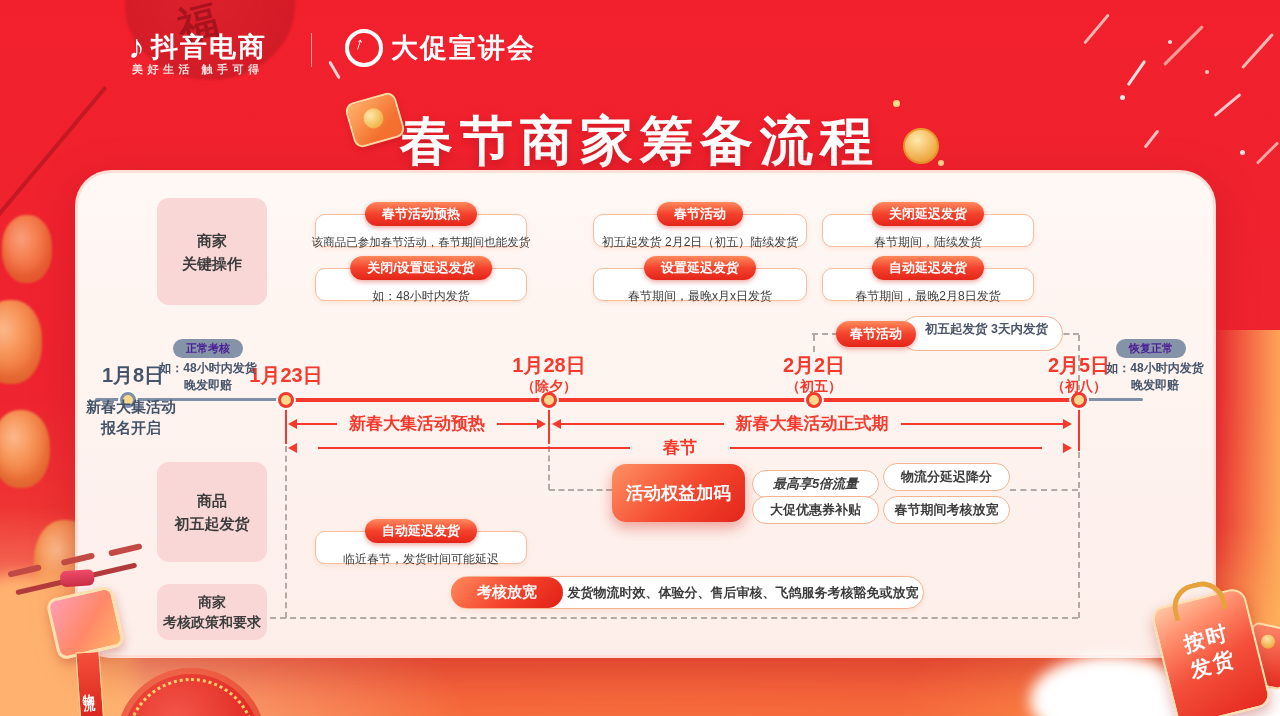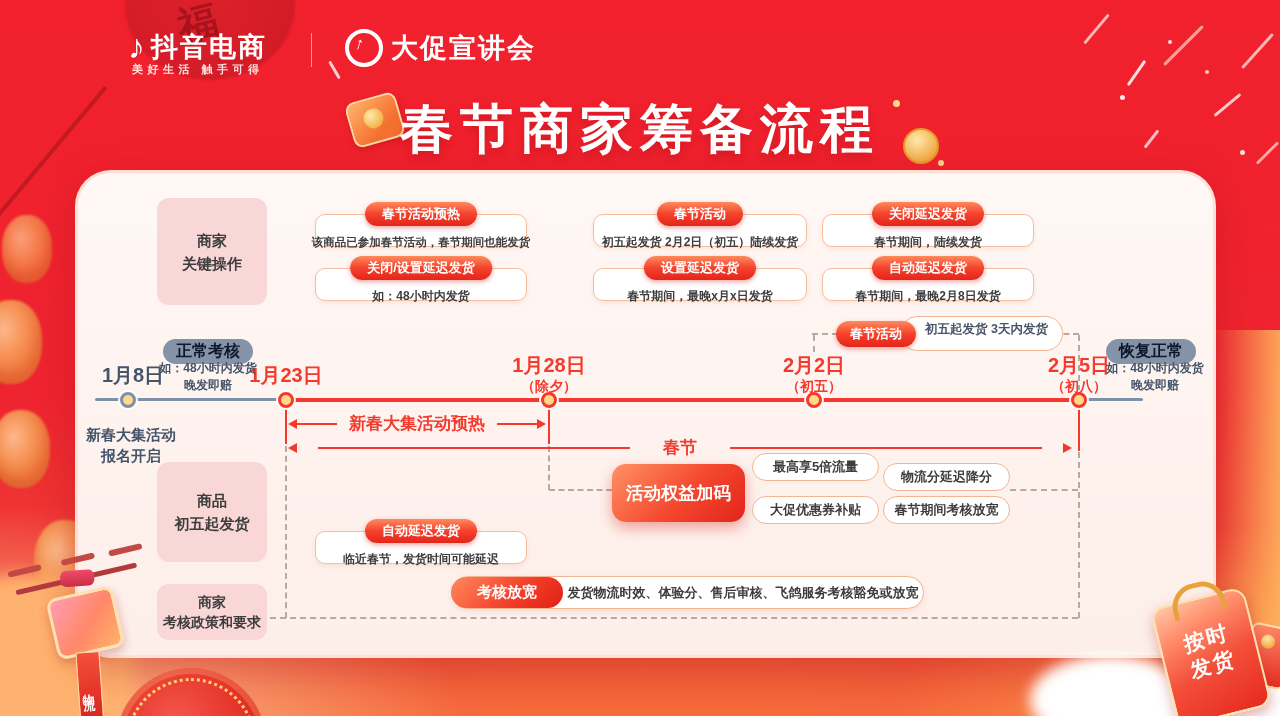--- a/index.html
+++ b/index.html
@@ -40,33 +40,33 @@
 
   
   .panel{position:absolute;left:75px;top:170px;width:1135px;height:482px;border-radius:36px;
     background:linear-gradient(180deg,#fff8f5 0%,#fdeee9 100%);
     border:3px solid rgba(255,219,210,.85);
     box-shadow:0 12px 40px rgba(170,15,25,.35);}
   .seclabel{position:absolute;width:110px;background:#f8d7d6;border-radius:12px;display:flex;flex-direction:column;justify-content:center;align-items:center;font-size:15px;font-weight:800;color:#3d3d3d;line-height:23px;text-align:center;}
 
   
   .card{position:absolute;background:#fff;border:1.5px solid #f6bd9e;border-radius:10px;display:flex;align-items:center;justify-content:center;box-shadow:0 2px 5px rgba(240,150,110,.18);}
-  .card .ctext{font-size:12px;color:#3d3d3d;font-weight:700;white-space:nowrap;margin-top:24px;}
+  .card .ctext{font-size:12px;color:#3d3d3d;font-weight:400;white-space:nowrap;margin-top:24px;}
   .rbadge{position:absolute;left:50%;transform:translateX(-50%);top:-13px;padding:3px 17px;border-radius:999px;
     background:linear-gradient(180deg,#ff8a5c 0%,#f4422c 50%,#e4251a 100%);
     color:#fff;font-size:13px;font-weight:800;white-space:nowrap;box-shadow:0 2px 5px rgba(210,40,25,.4);}
 
   
   .tl-line{position:absolute;border-radius:3px;}
   .tick{position:absolute;width:10px;height:10px;border-radius:50%;background:#ffd98b;border:3px solid #f5392c;box-shadow:0 0 0 2px rgba(255,255,255,.95);}
   .tick.gray{border-color:#7e90a6;}
   .date{position:absolute;transform:translateX(-50%);text-align:center;font-weight:800;font-size:20px;white-space:nowrap;color:#f5392c;}
   .date .sub{display:block;font-size:14px;font-weight:700;line-height:15px;}
   .date.slate{color:#44546a;}
-  .gbadge{position:absolute;transform:translateX(-50%);background:#8593a8;color:#0f172a;font-size:16px;font-weight:700;padding:2px 13px;border-radius:999px;white-space:nowrap;}
+  .gbadge{position:absolute;transform:translateX(-50%);background:#8593a8;color:#4c1d95;font-size:11px;font-weight:700;padding:2px 13px;border-radius:999px;white-space:nowrap;}
   .note{position:absolute;transform:translateX(-50%);font-size:12px;line-height:17px;color:#44546a;text-align:center;font-weight:600;white-space:nowrap;}
   .startlbl{position:absolute;transform:translateX(-50%);font-size:15px;font-weight:800;color:#44546a;line-height:21px;text-align:center;white-space:nowrap;}
   .vred{position:absolute;width:2.5px;background:#f5392c;}
   .dash-h{position:absolute;border-top:2px dashed #b3aaa2;}
   .dash-v{position:absolute;border-left:2px dashed #b3aaa2;}
   .arrow{position:absolute;display:flex;align-items:center;color:#f5392c;}
   .arrow .ln{flex:1;height:2px;background:#f5392c;}
   .arrow .hd{width:0;height:0;border-top:5px solid transparent;border-bottom:5px solid transparent;}
   .arrow .hd.l{border-right:9px solid #f5392c;}
   .arrow .hd.r{border-left:9px solid #f5392c;}
@@ -137,21 +137,21 @@
     <span class="brand">抖音电商</span>
   </div>
   <div class="tagline">美好生活 触手可得</div>
   <div class="hdr-divider"></div>
   <div class="eventwrap">
     <span class="ring"></span>
     <span class="event">大促宣讲会</span>
   </div>
 
   <div class="packet"></div>
-  <h1 class="title" style="margin:0;">春节商家筹备流程</h1>
+  <h1 class="title" style="margin:12px;">春节商家筹备流程</h1>
   <div class="coin" style="left:903px;top:128px;width:32px;height:32px;"></div>
   <div class="dot" style="left:893px;top:100px;width:7px;height:7px;background:#ffd98b;"></div>
   <div class="dot" style="left:938px;top:160px;width:6px;height:6px;background:#ffd98b;"></div>
 
   <div class="panel"></div>
 
   <div class="seclabel" style="left:157px;top:198px;height:107px;">
     <span>商家</span>
     <span>关键操作</span>
   </div>
@@ -237,47 +237,54 @@
   <div class="gbadge" style="left:208px;top:339px;">正常考核</div>
   <div class="note" style="left:208px;top:360px;">
     <span style="display:block;">如：48小时内发货</span>
     <span style="display:block;">晚发即赔</span>
   </div>
   <div class="gbadge" style="left:1151px;top:339px;">恢复正常</div>
   <div class="note" style="left:1155px;top:360px;">
     <span style="display:block;">如：48小时内发货</span>
     <span style="display:block;">晚发即赔</span>
   </div>
-  <div class="startlbl" style="left:131px;top:424px;">
+  <div class="startlbl" style="left:131px;top:396px;">
     <span style="display:block;">新春大集活动</span>
     <span style="display:block;">报名开启</span>
   </div>
 
   <div class="floatpill" style="left:836px;top:320px;">
     <span class="fp-badge">春节活动</span>
     <span class="fp-white">初五起发货 3天内发货</span>
   </div>
 
   <div class="arrow" style="left:288px;top:412px;width:258px;">
     <span class="hd l"></span>
       <span class="ln"></span>
     <span class="albl">新春大集活动预热</span>
     <span class="ln"></span>
       <span class="hd r"></span>
   </div>
+  <div class="arrow" style="left:552px;top:412px;width:520px;">
+    <span class="hd l"></span>
+      <span class="ln"></span>
+    <span class="albl">新春大集活动正式期</span>
+    <span class="ln"></span>
+      <span class="hd r"></span>
+  </div>
   <div class="arrow" style="left:288px;top:436px;width:784px;gap:21px;">
     <span class="hd l"></span>
       <span class="ln"></span>
     <span class="albl">春节</span>
     <span class="ln"></span>
       <span class="hd r"></span>
   </div>
 
   <div class="boost">活动权益加码</div>
-  <div class="bpill" style="left:752px;top:453px;">最高享5倍流量</div>
+  <div class="bpill" style="left:752px;top:470px;font-style:italic;">最高享5倍流量</div>
   <div class="bpill" style="left:883px;top:463px;">物流分延迟降分</div>
   <div class="bpill" style="left:752px;top:496px;">大促优惠券补贴</div>
   <div class="bpill" style="left:883px;top:496px;">春节期间考核放宽</div>
   <div class="card" style="left:315px;top:531px;width:210px;height:31px;">
     <div class="rbadge">自动延迟发货</div>
     <div class="ctext">临近春节，发货时间可能延迟</div>
   </div>
 
   <div class="policy">
     <span class="pbadge">考核放宽</span>

